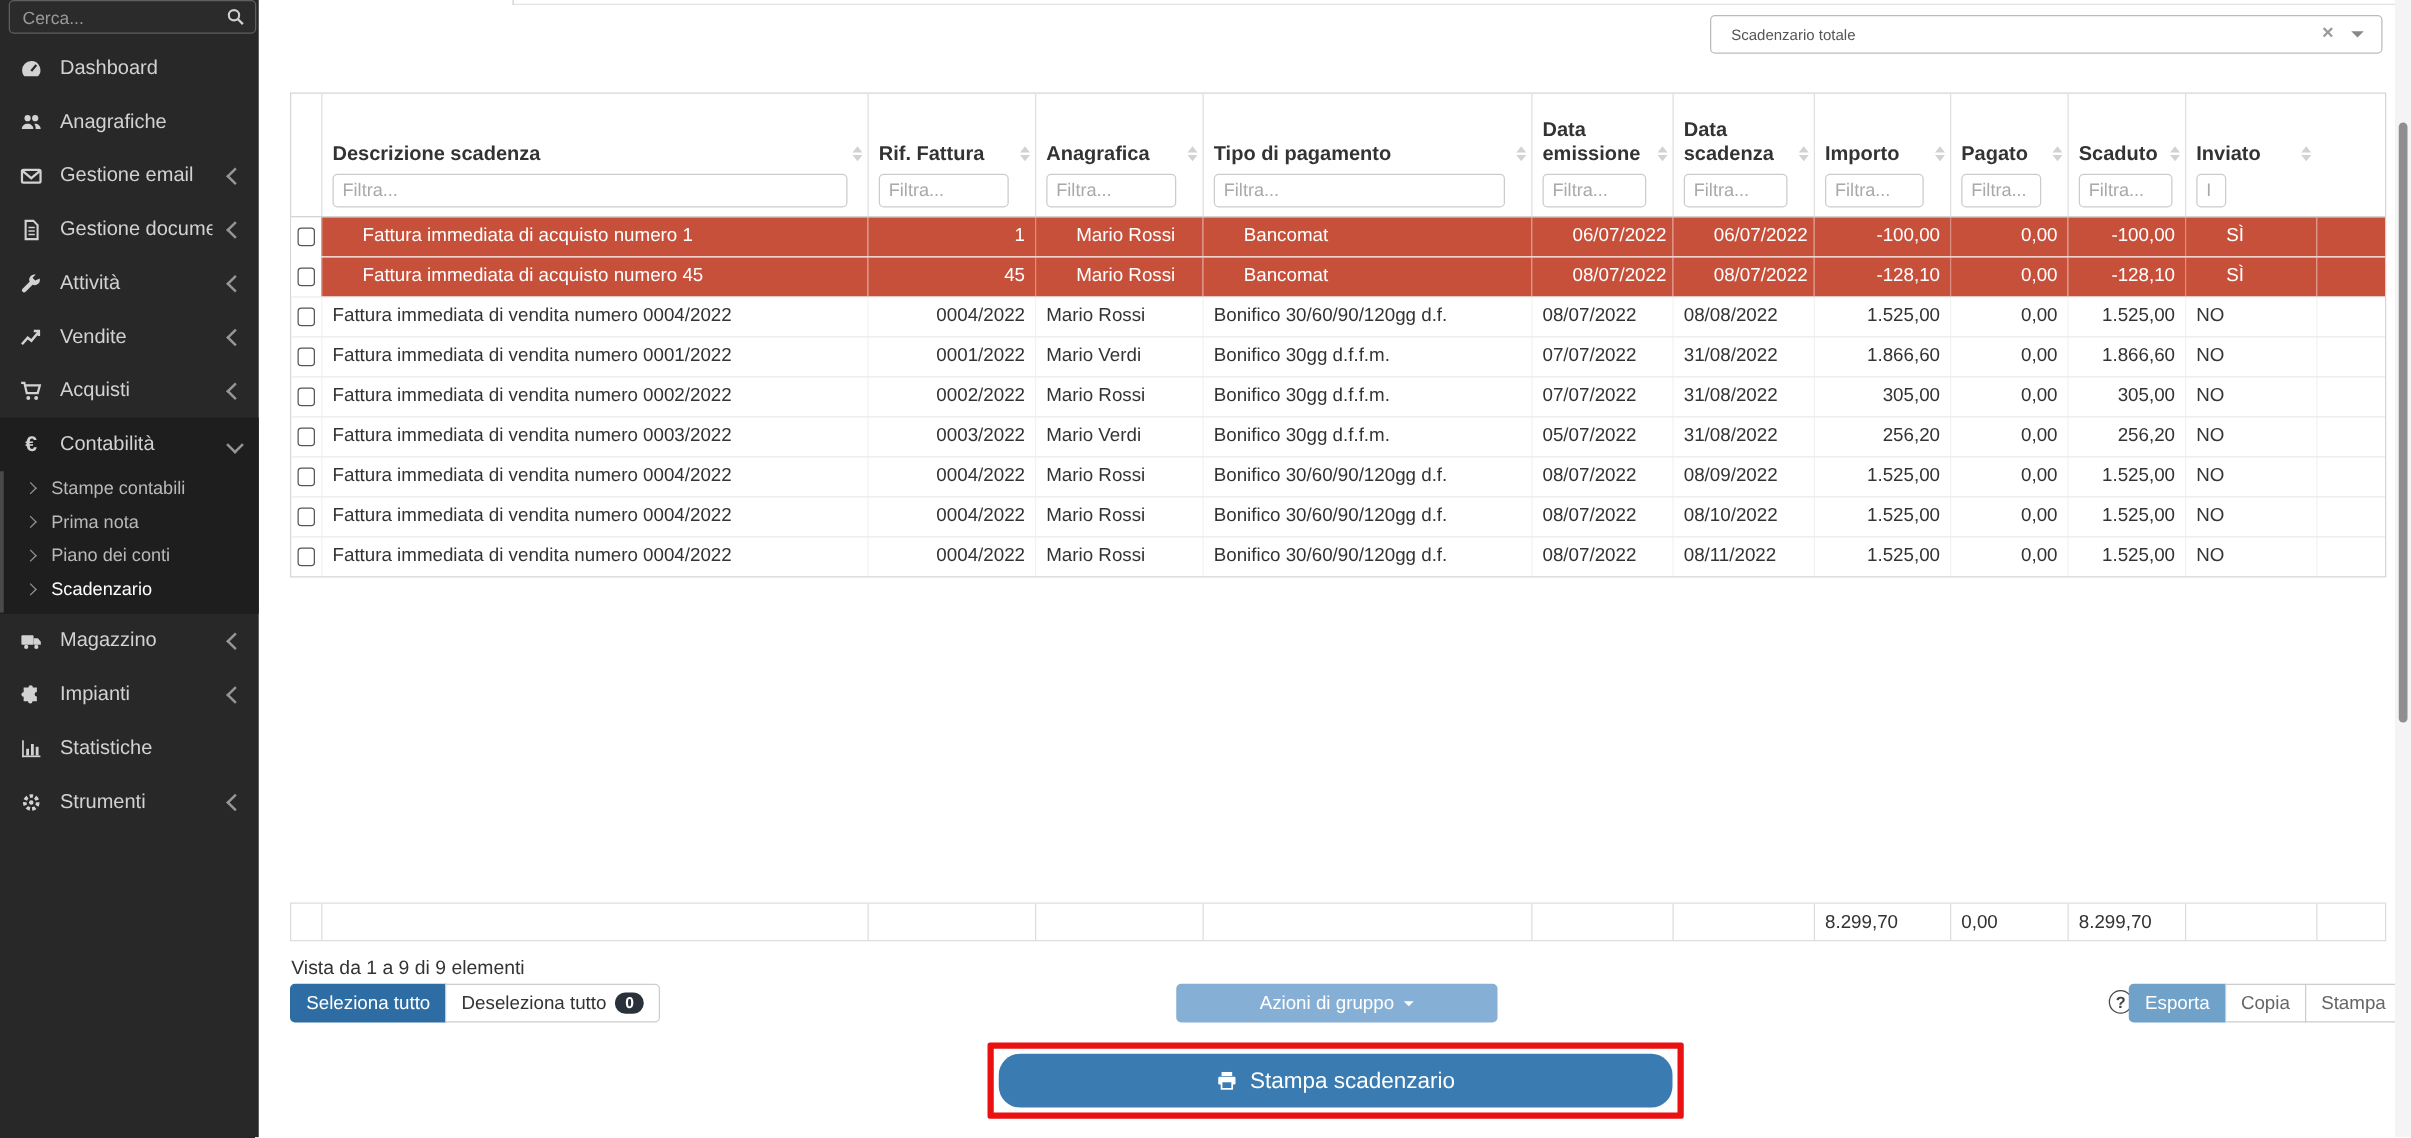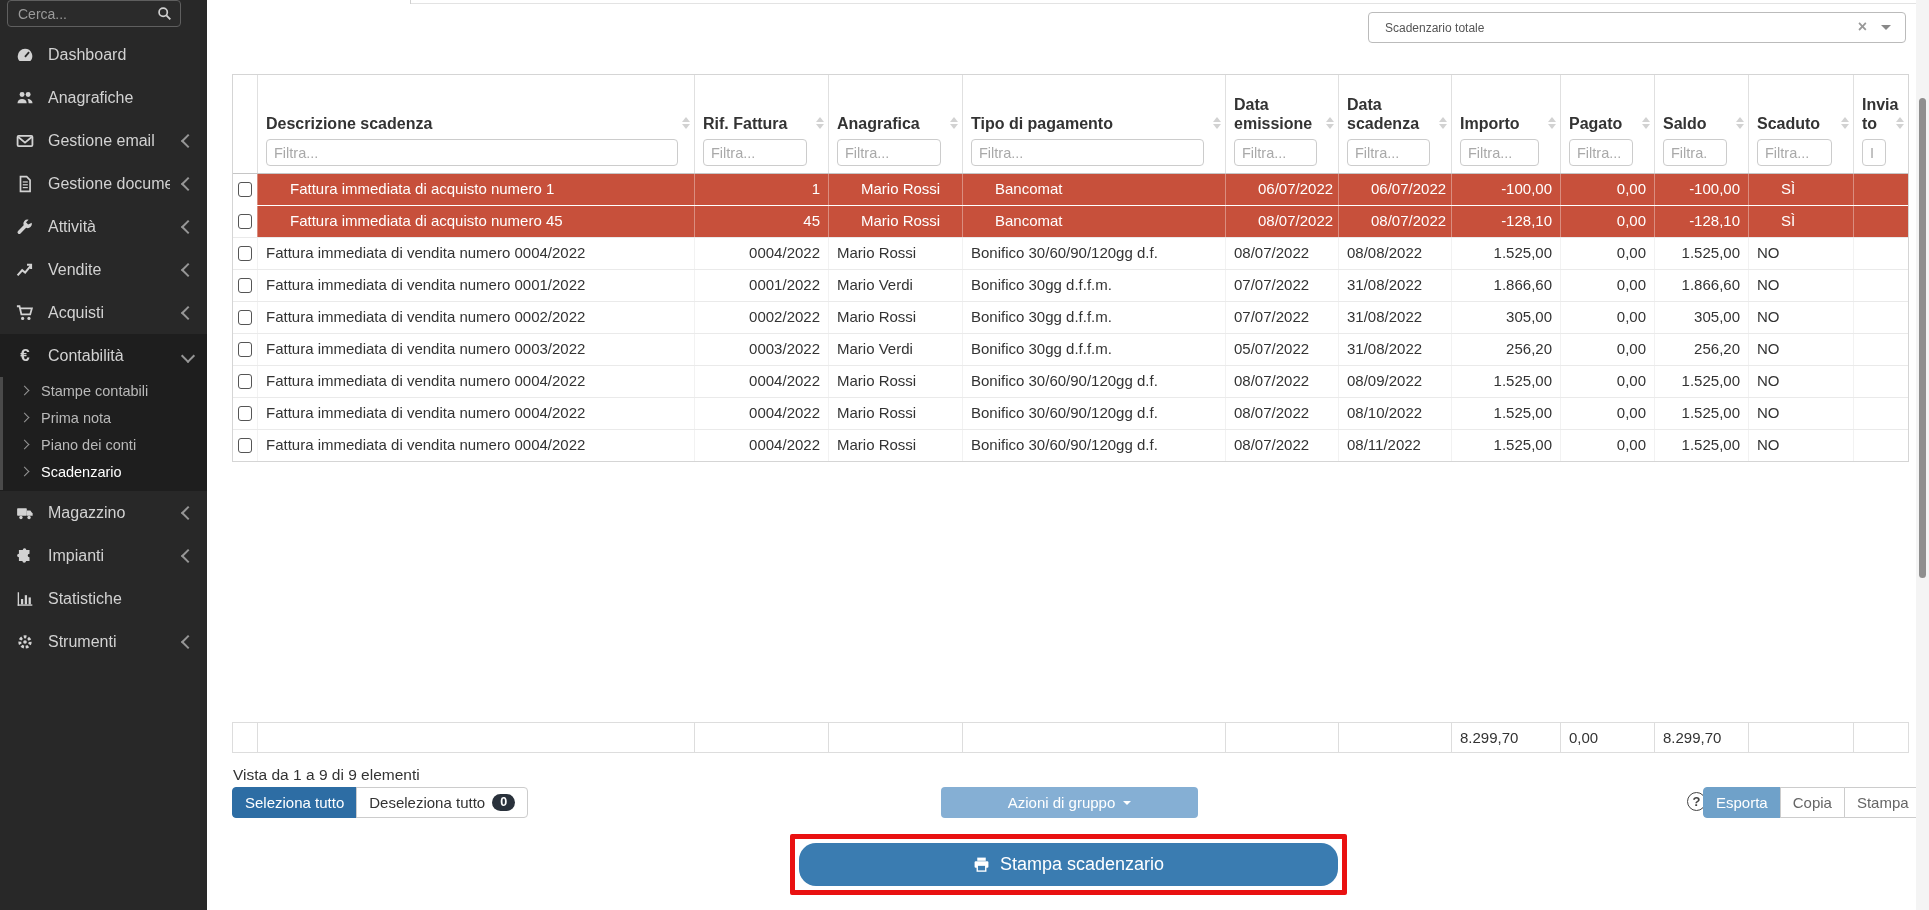--- a/index.html
+++ b/index.html
@@ -1,21 +1,21 @@
 <!DOCTYPE html>
 <html><head>
 <meta charset="utf-8">
 <style>
   html,body{margin:0;padding:0;background:#fff;}
   .stage{position:relative;width:1929px;height:910px;background:#fff;overflow:hidden;
          font-family:"Liberation Sans","DejaVu Sans",sans-serif;}
 
   
   .sidebar{position:absolute;left:0;top:0;width:207px;height:910px;background:#282828;}
-  .search{position:absolute;left:7px;top:0;width:174px;height:27px;border:1px solid #5f5f5f;
+  .search{position:absolute;left:7px;top:0;width:198px;height:27px;border:1px solid #5f5f5f;
           border-radius:4px;background:#2b2b2b;display:flex;align-items:center;box-sizing:border-box;}
   .search input{flex:1;min-width:0;background:transparent;border:0;outline:none;color:#c7c7c7;
           font-size:14px;padding:0 4px 0 10px;font-family:inherit;}
   .search input::placeholder{color:#9a9a9a;}
   .search .sicon{margin-right:8px;color:#cfcfcf;display:flex;}
   #sidenav{position:absolute;left:0;top:33px;width:207px;}
   .side-item{height:43px;display:flex;align-items:center;color:#d2d2d2;font-size:16px;
              padding:0 14px 0 15px;gap:13px;cursor:pointer;}
   .side-item .icon{width:20px;display:flex;justify-content:center;color:#d2d2d2;flex:none;}
   .side-item .lbl{flex:1;white-space:nowrap;overflow:hidden;}
@@ -337,28 +337,20 @@
           </div>
           <div class="th">
             <div class="th-label">Pagato</div>
             <span class="sorter">
               <i class="c-up"></i>
               <i class="c-dn"></i>
             </span>
             <input class="filter-input" placeholder="Filtra..." style="width: 64px;">
           </div>
           <div class="th">
-            <div class="th-label">Saldo</div>
-            <span class="sorter">
-              <i class="c-up"></i>
-              <i class="c-dn"></i>
-            </span>
-            <input class="filter-input" placeholder="Filtra." style="width: 64px;">
-          </div>
-          <div class="th">
             <div class="th-label">Scaduto</div>
             <span class="sorter">
               <i class="c-up"></i>
               <i class="c-dn"></i>
             </span>
             <input class="filter-input" placeholder="Filtra..." style="width: 75px;">
           </div>
           <div class="th">
             <div class="th-label">Inviato</div>
             <span class="sorter">

